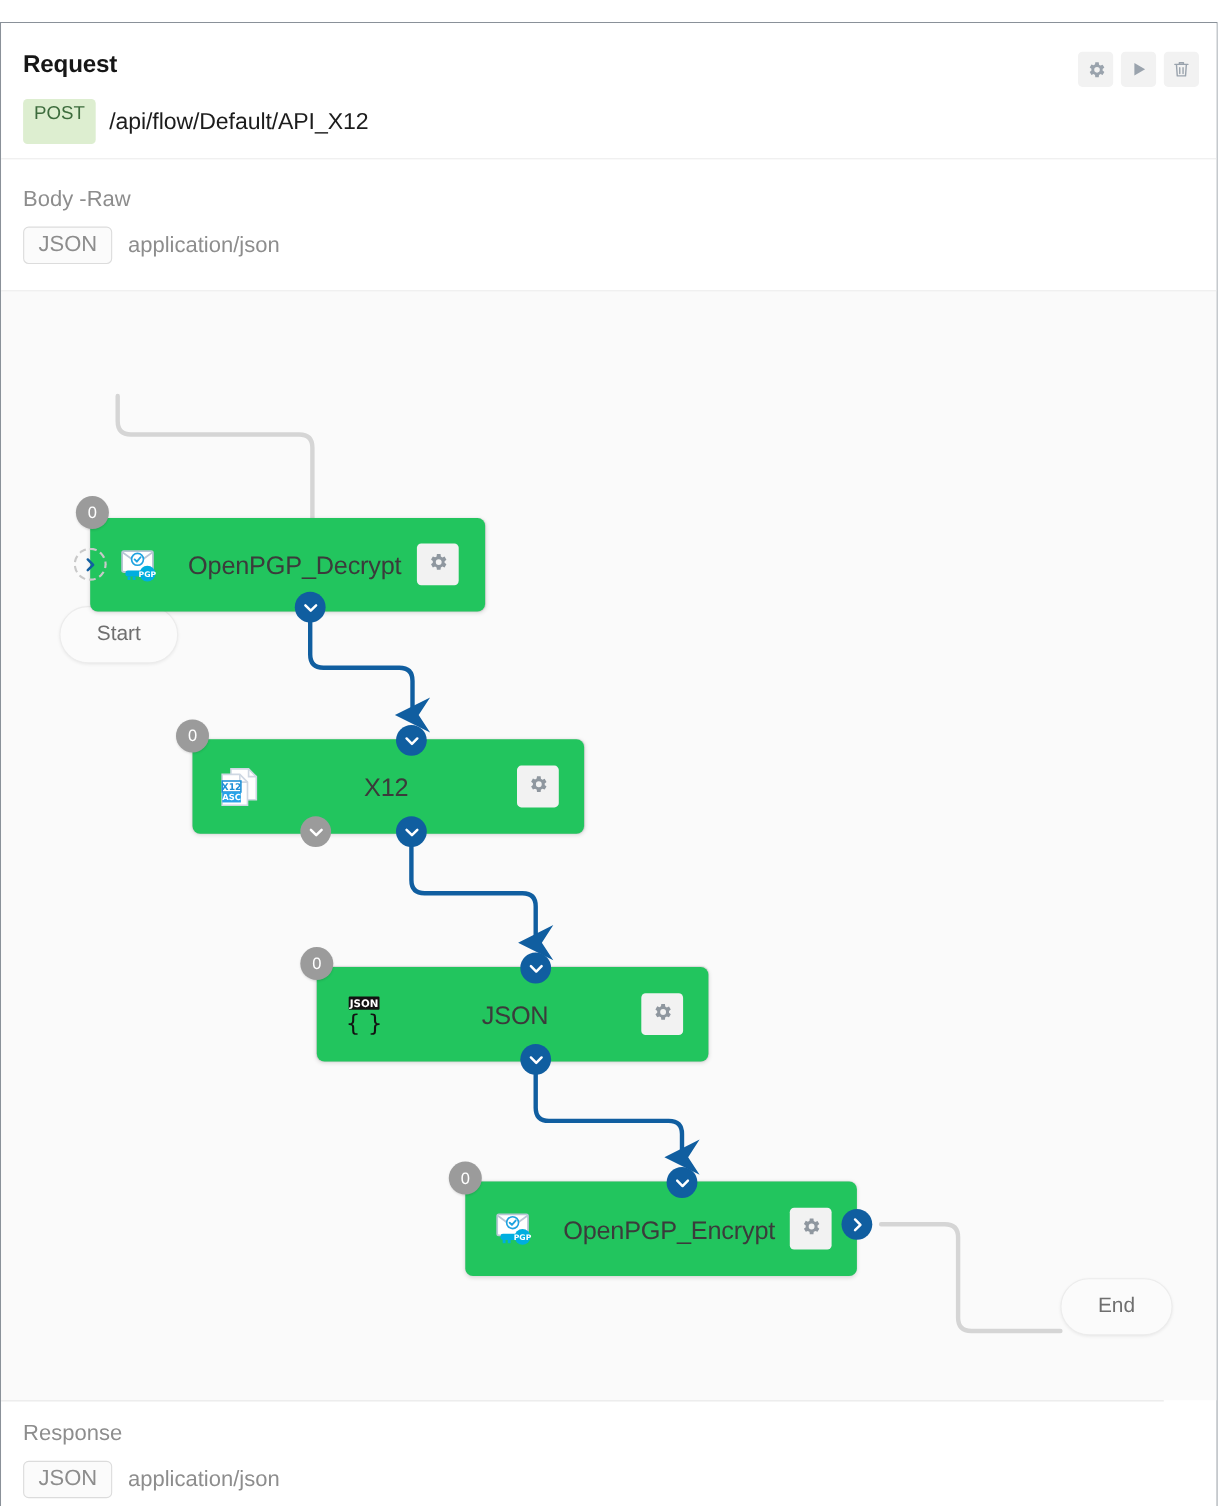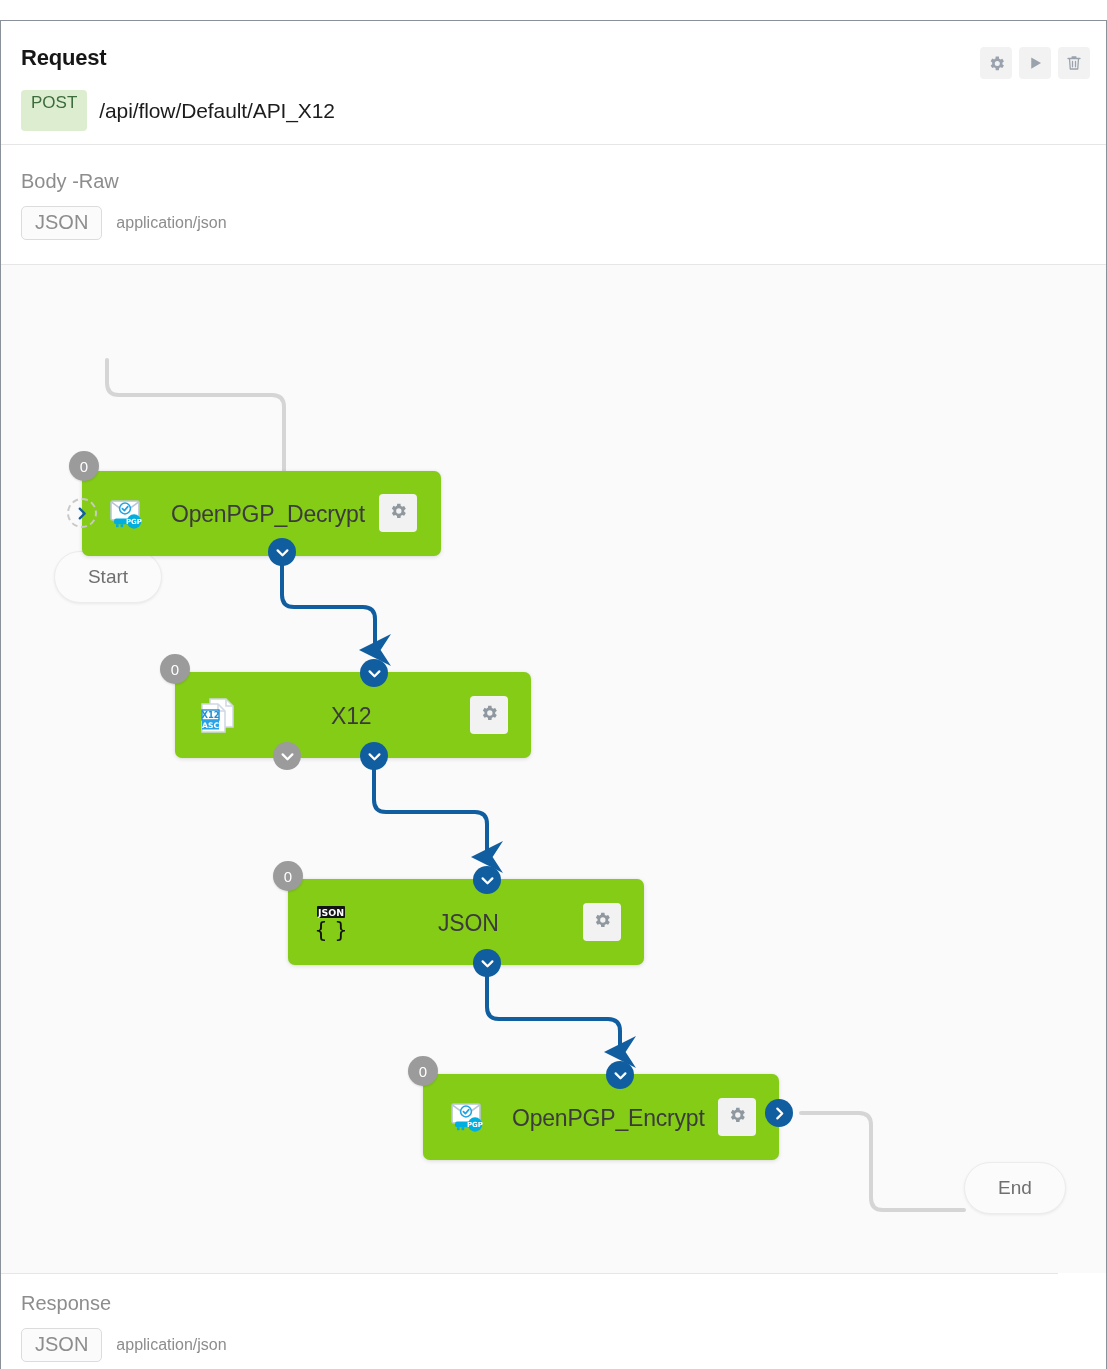--- a/index.html
+++ b/index.html
@@ -108,21 +108,21 @@
     border: 1px solid #dcdcdc;
     border-radius: 5px;
     background: #fbfbfb;
     color: #8d8d8d;
     font-size: 20px;
     padding: 5px 13px 7px 13px;
     line-height: 1;
   }
   .ctype-text {
     margin-left: 14px;
-    font-size: 16px;
+    font-size: 20px;
     color: #8d8d8d;
   }
 
   
   .canvas {
     position: absolute;
     left: 0; top: 244px;
     width: 1105px;
     height: 1008px;
     background: #fafafa;
@@ -148,21 +148,21 @@
     justify-content: center;
     color: #6f6f6f;
     font-size: 19px;
     cursor: pointer;
     text-align: center;
   }
 
   
   .node {
     position: absolute;
-    background: #84cc16;
+    background: #22c55e;
     border-radius: 7px;
     box-shadow: 0 1px 4px rgba(0,0,0,0.13), 0 0 1px rgba(0,0,0,0.10);
     display: flex;
     align-items: center;
     cursor: pointer;
     text-align: center;
   }
   .node-icon {
     position: absolute;
     display: flex;

